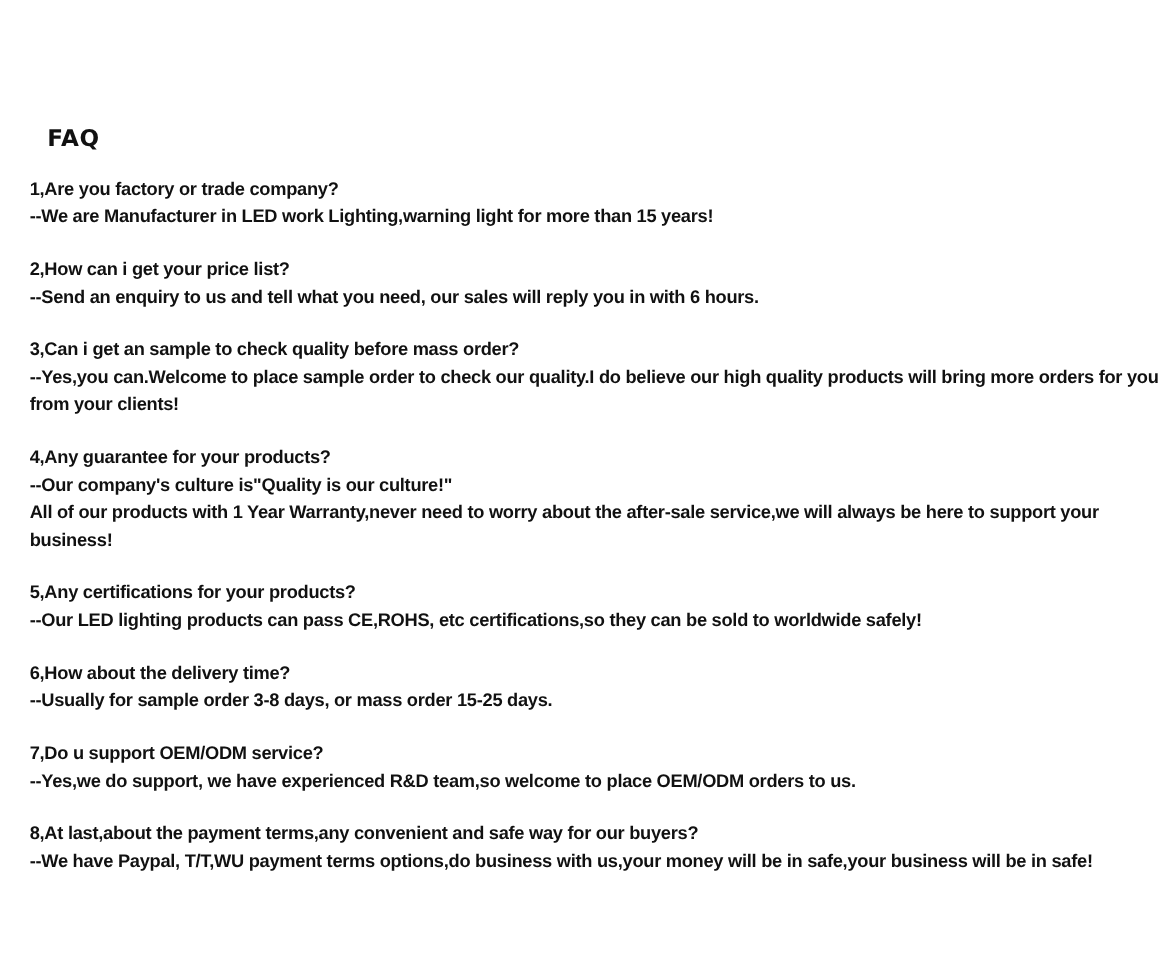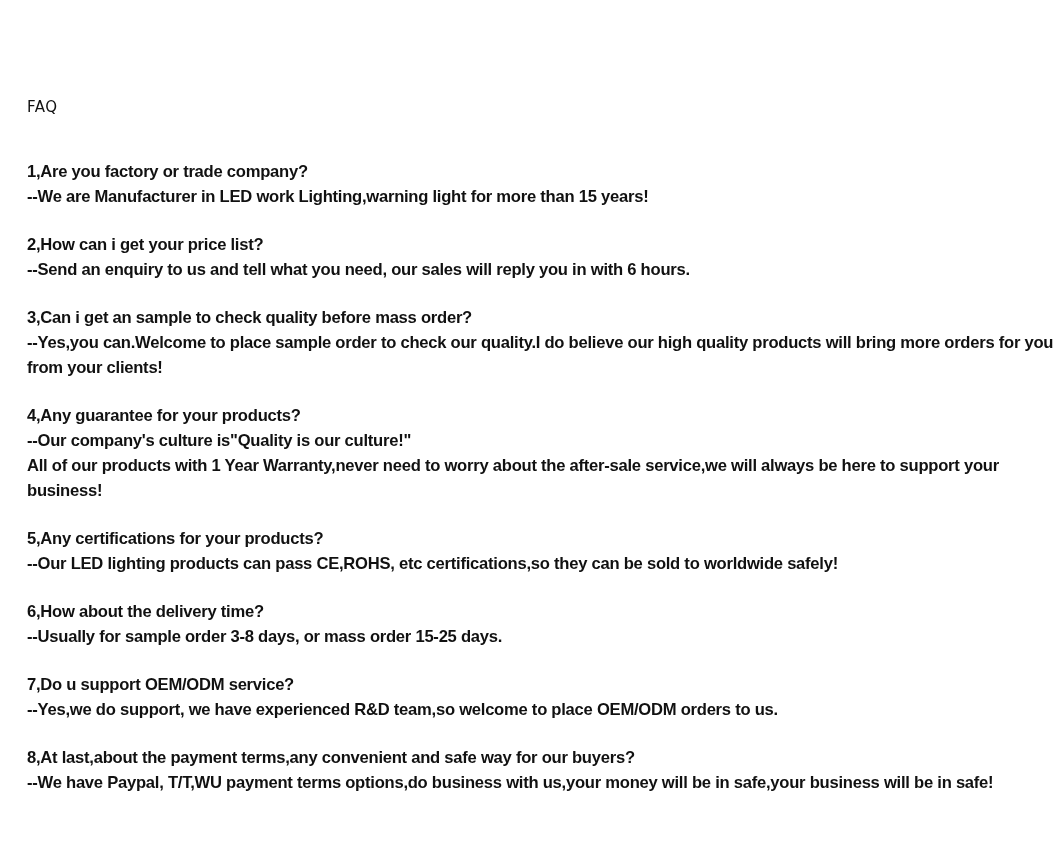--- a/index.html
+++ b/index.html
@@ -13,24 +13,24 @@
       position: relative;
       overflow: hidden;
       font-family: "Liberation Sans", sans-serif;
       color: #111111;
     }
     .title {
       position: absolute;
       left: 27px;
       top: 98px;
       font-family: "DejaVu Sans", sans-serif;
-      font-weight: normal;
-      font-size: 15px;
+      font-weight: bold;
+      font-size: 21px;
       letter-spacing: 0.5px;
-      margin: 0;
+      margin: 16px;
     }
     .faq {
       position: absolute;
       left: 27px;
       top: 159px;
       width: 1040px;
     }
     .qa {
       margin: 0 0 23px 0;
     }

